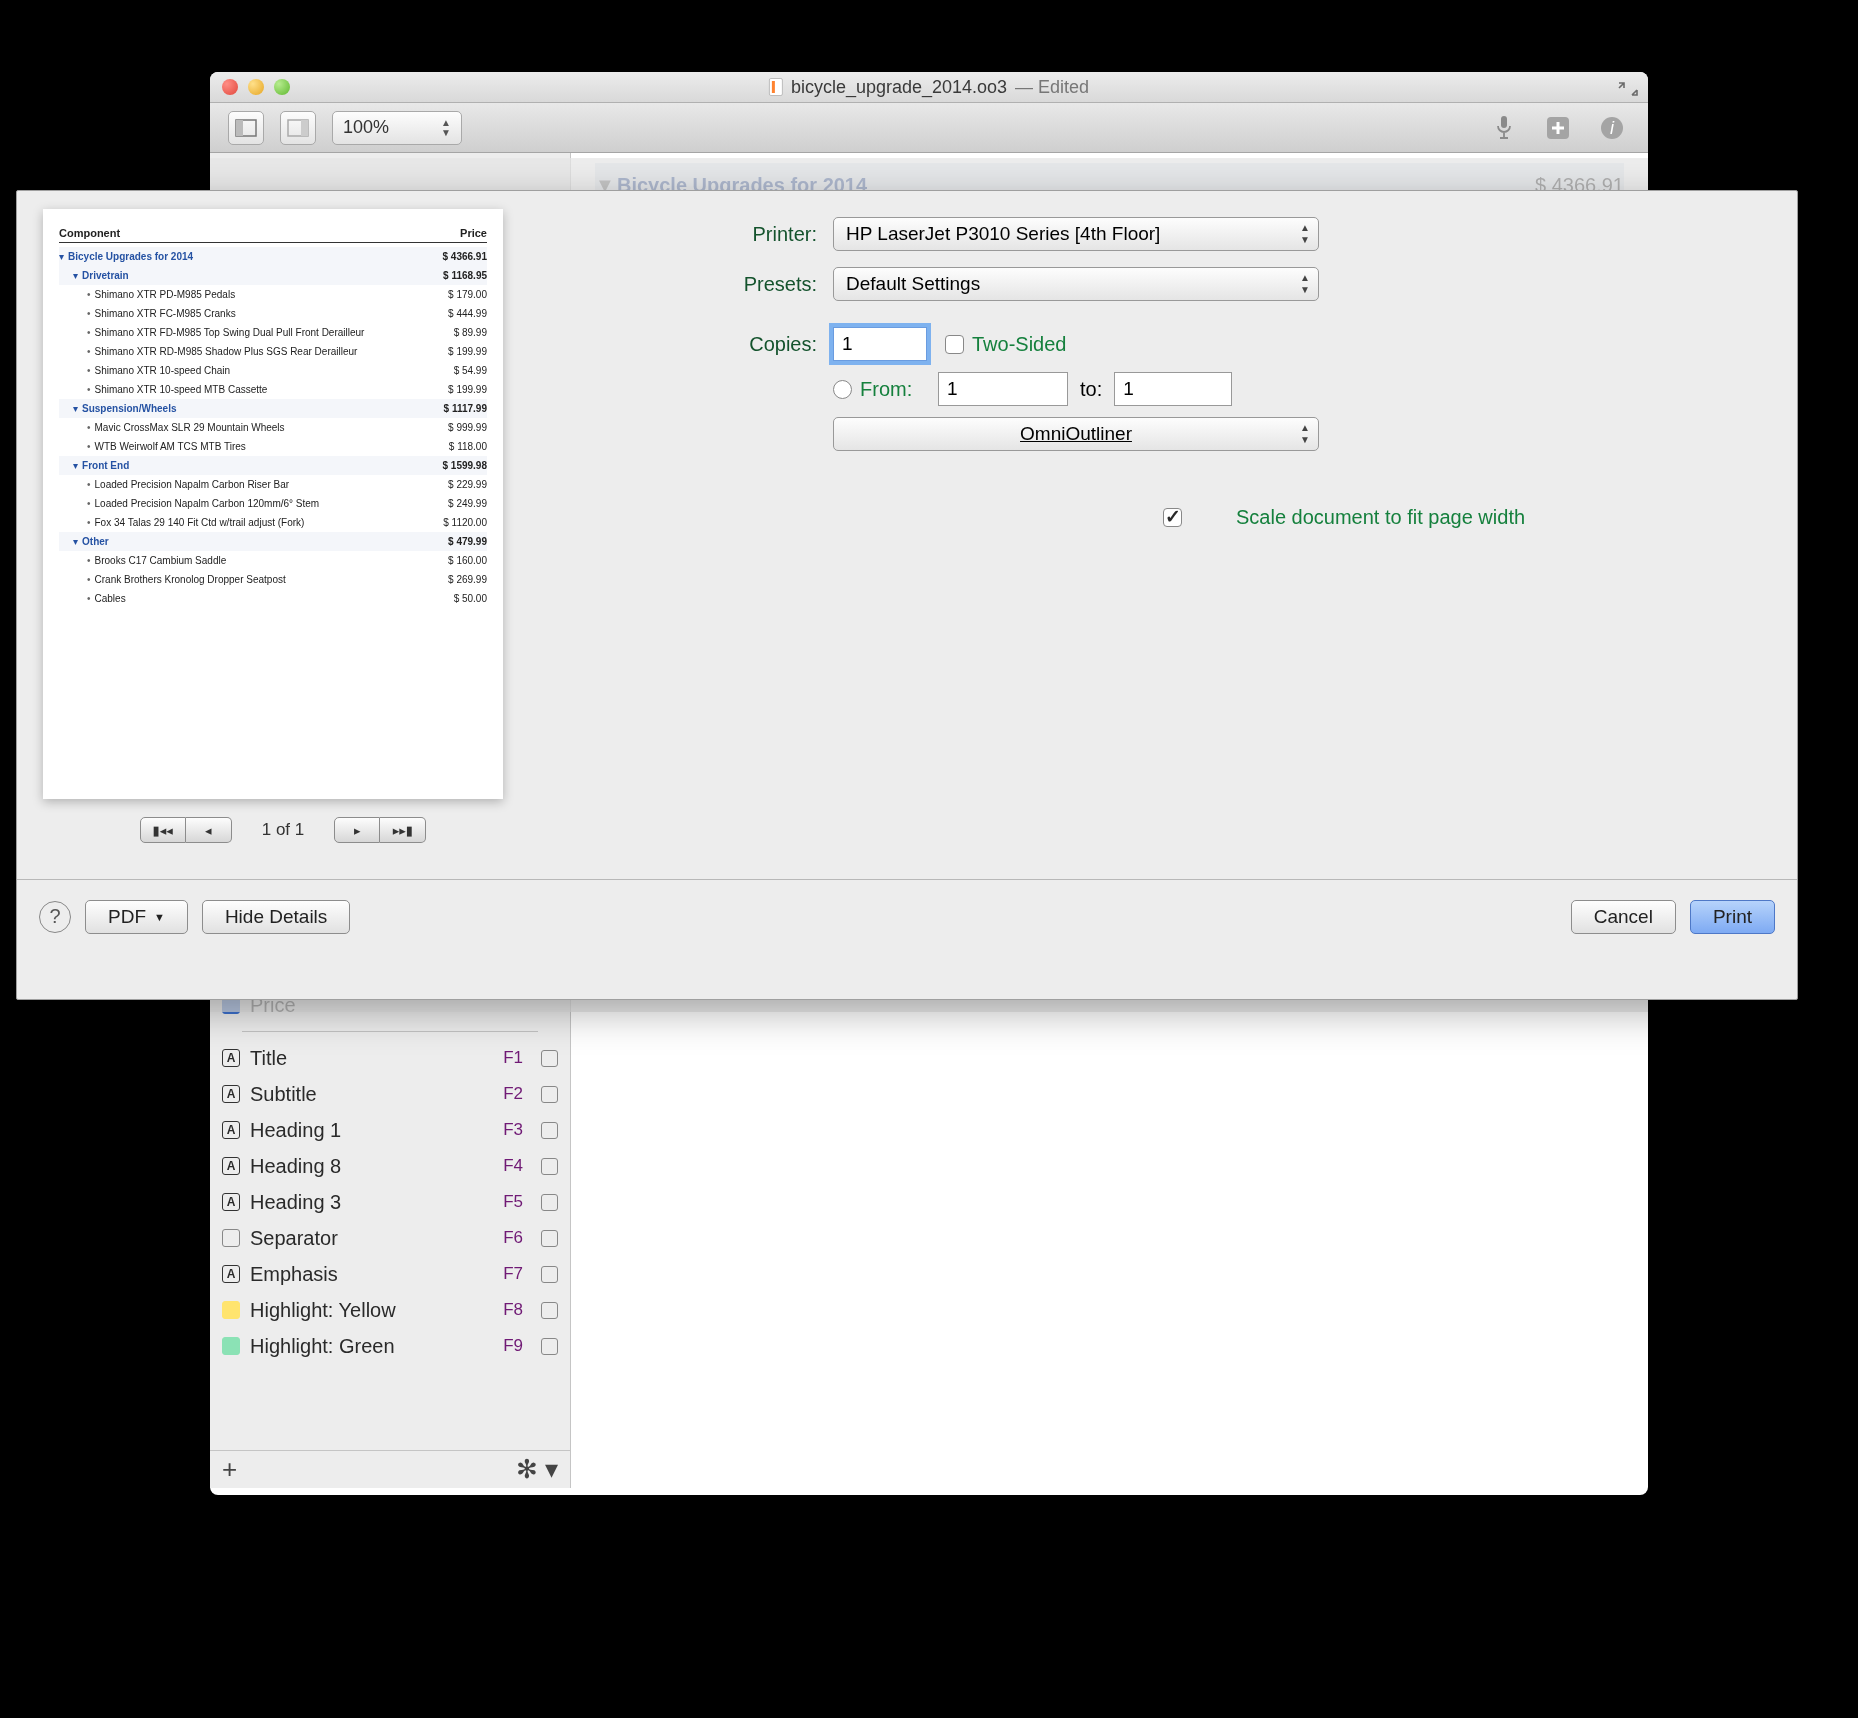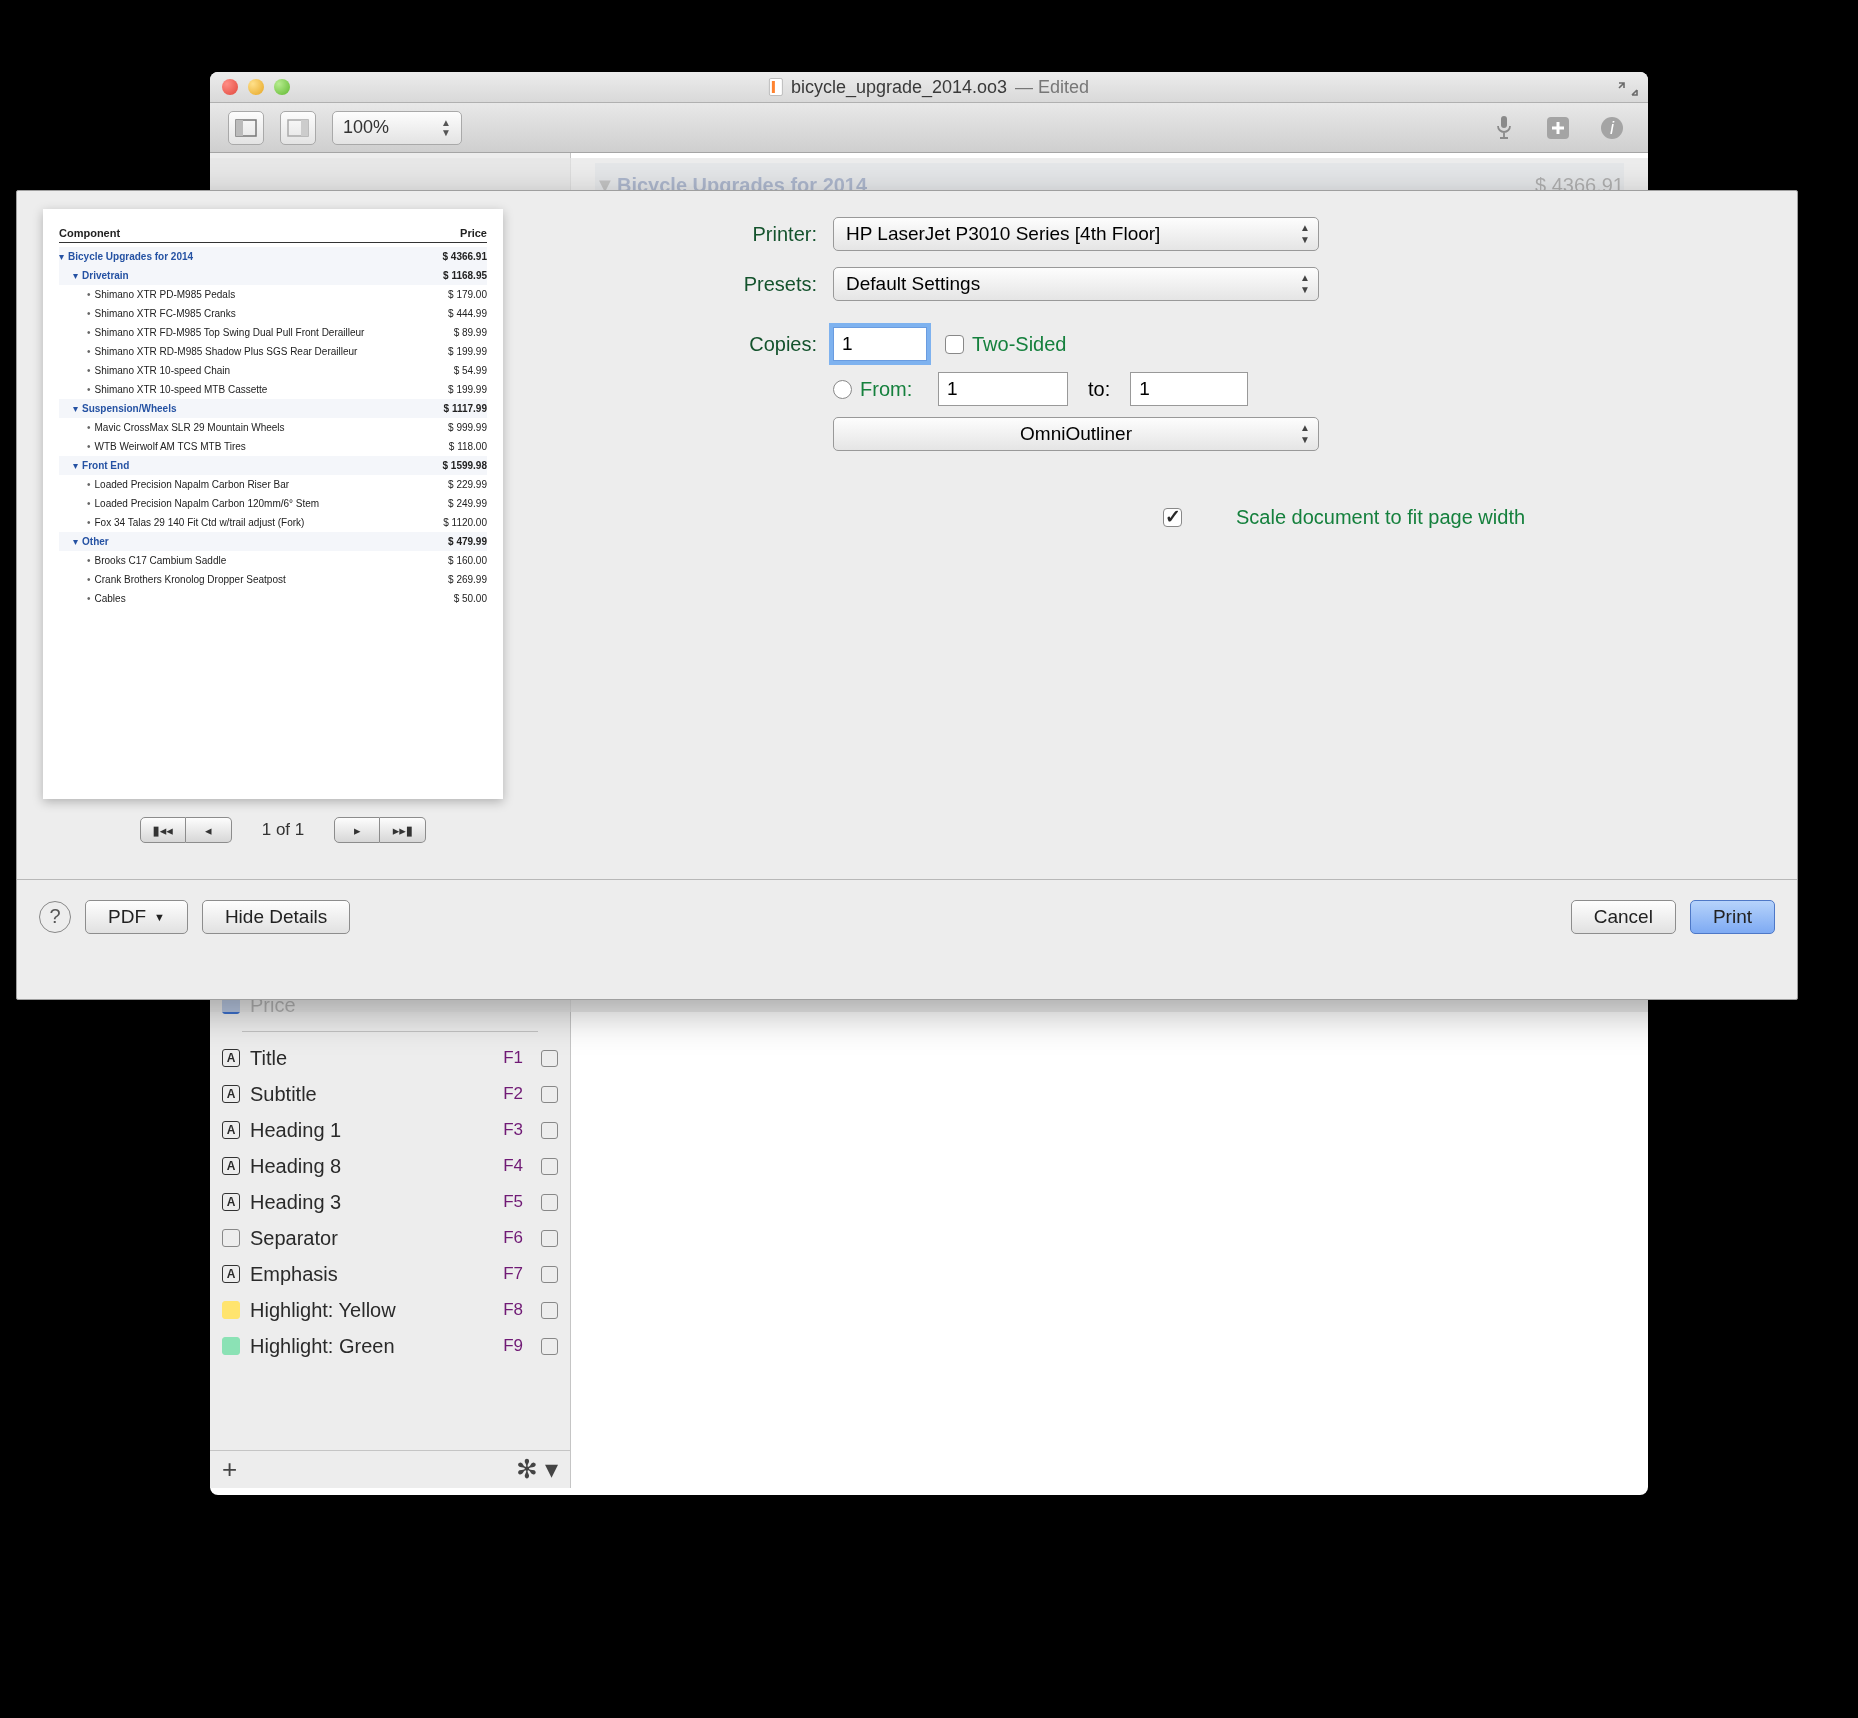--- a/index.html
+++ b/index.html
@@ -76,22 +76,22 @@
 .form-label{width:280px;text-align:right;padding-right:16px;font-size:20px;color:#14532d;}
 .sel{flex:0 0 486px;height:34px;background:linear-gradient(to bottom,#fdfdfd,#e5e5e5);border:1px solid #999;border-radius:5px;display:flex;align-items:center;padding:0 12px;font-size:19px;position:relative;}
 .sel .arrows{position:absolute;right:8px;top:4px;font-size:10px;line-height:12px;color:#444;}
 .in-num{width:94px;height:34px;border:1px solid #999;background:#fff;padding:0 8px;font-size:19px;}
 .in-num.focus{outline:4px solid #7eb2ef;border-color:#6a9ce0;}
 .chk2{width:19px;height:19px;border:1.5px solid #888;border-radius:4px;background:#fff;margin-right:8px;position:relative;}
 .chk2.checked::after{content:"✓";position:absolute;left:1px;top:-4px;font-size:19px;color:#2a2a2a;font-weight:bold;}
 .radio{width:19px;height:19px;border:1.5px solid #888;border-radius:50%;background:#fff;margin-right:8px;display:flex;align-items:center;justify-content:center;}
 .radio.on::after{content:"";width:9px;height:9px;border-radius:50%;background:#333;}
 .form-text{font-size:20px;color:#15803d;}
-.range-to{margin:0 20px;font-size:20px;}
-.sel-center{width:820px;margin-left:280px;}
+.range-to{margin:0 12px;font-size:20px;}
+.sel-center{width:820px;margin-left:280px;text-decoration:underline;}
 .opt-row{display:flex;align-items:center;padding-left:610px;height:36px;gap:46px;}
 
 .sheet-footer{height:74px;border-top:1px solid #b8b8b8;display:flex;align-items:center;padding:0 22px;gap:14px;}
 .help{width:32px;height:32px;border:1.5px solid #888;border-radius:50%;display:flex;align-items:center;justify-content:center;font-size:20px;color:#555;}
 .btn{height:34px;padding:0 22px;background:linear-gradient(to bottom,#fefefe,#e1e1e1);border:1px solid #8d8d8d;border-radius:5px;display:flex;align-items:center;font-size:19px;color:#222;}
 .btn-primary{background:linear-gradient(to bottom,#b6d3fb,#7eaaf3);border-color:#4e78c7;font-weight:500;}
 .dd-caret{margin-left:8px;font-size:11px;}
 </style>
 </head>
 <body>

